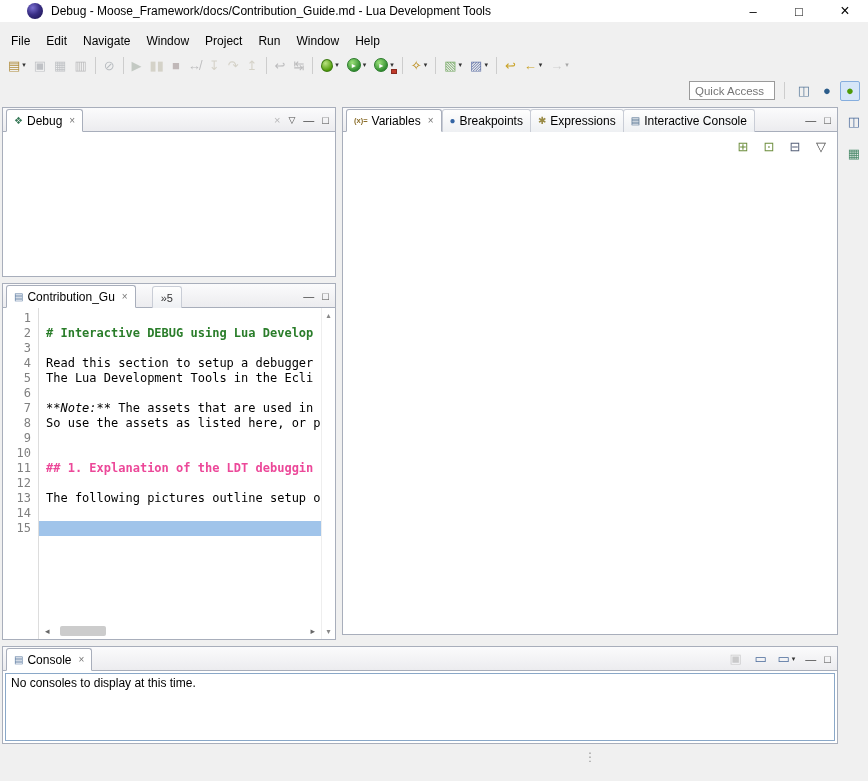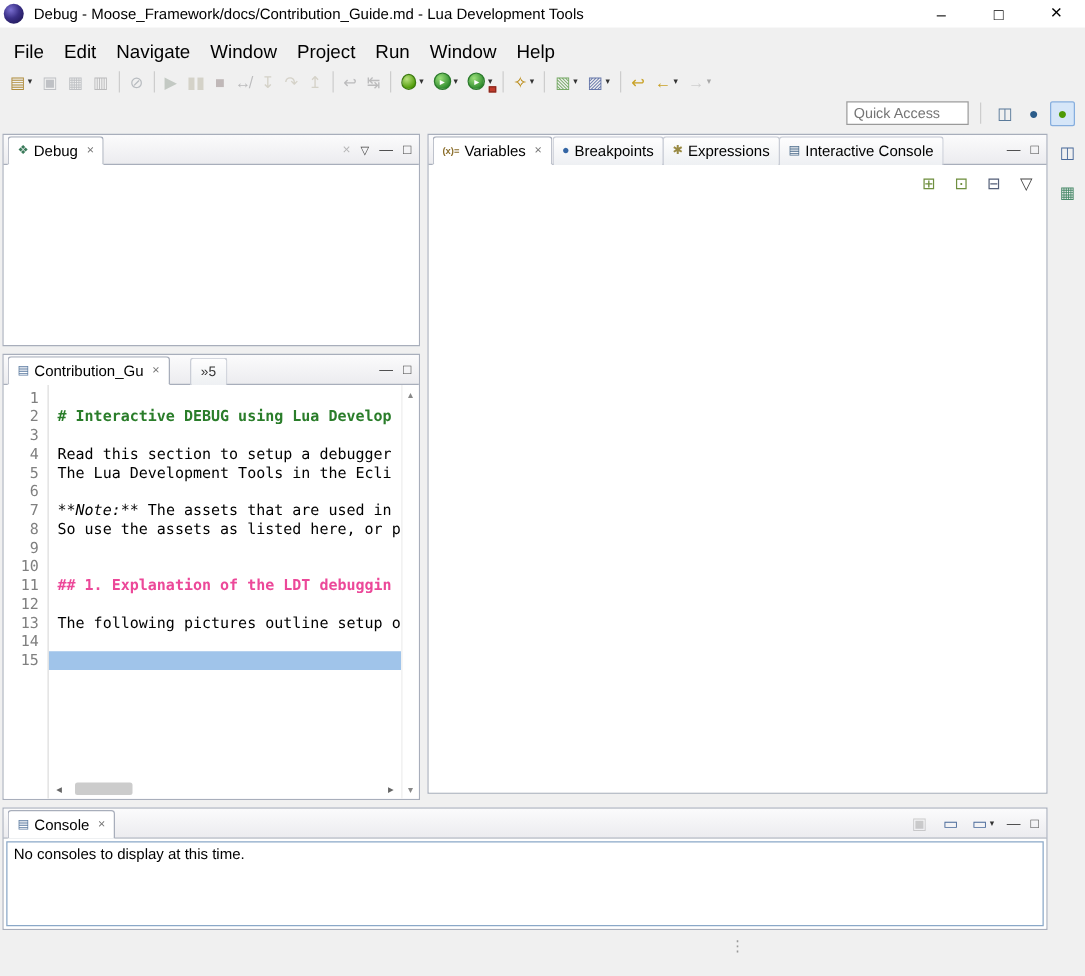--- a/index.html
+++ b/index.html
@@ -5,49 +5,49 @@
   * { box-sizing: border-box; margin: 0; padding: 0; }
   html,body { width:868px; height:781px; }
   body {
     font-family: "Liberation Sans", sans-serif;
     font-size: 12px; color:#000;
     background:#f0f0f0; position:relative; overflow:hidden;
     user-select:none;
   }
   
   .titlebar { position:absolute; top:0; left:0; right:0; height:22px; background:#fff;
-    display:flex; align-items:center; padding-left:3px; gap:8px; }
+    display:flex; align-items:center; padding-left:27px; gap:8px; }
   .app-icon { width:16px; height:16px; border-radius:50%;
     background: radial-gradient(circle at 35% 30%, #7a6fd0 0%, #3a2f86 45%, #171048 100%); }
   .window-title { font-size:12px; }
   .win-controls { margin-left:auto; display:flex; height:100%; }
   .win-btn { width:46px; height:100%; display:flex; align-items:center; justify-content:center; font-size:13px; }
   .win-btn.close { font-size:16px; }
   
   .menubar { position:absolute; top:30px; left:0; right:0; height:22px; background:#f0f0f0;
     display:flex; align-items:center; padding-left:3px; }
-  .menu-item { padding:3px 8px; font-size:15px; }
+  .menu-item { padding:3px 8px; font-size:12px; }
   
   .toolbar-row1 { position:absolute; top:52px; left:0; right:0; height:26px;
     display:flex; align-items:center; padding-left:4px; }
   .toolbar-row2 { position:absolute; top:78px; left:0; right:0; height:25px;
     display:flex; align-items:center; justify-content:flex-end; padding-right:8px; gap:5px; }
   .tb-btn { display:inline-flex; align-items:center; justify-content:center; height:22px;
     padding:0 3px; margin:0 1px; border-radius:2px; position:relative; }
   .tb-glyph { font-size:13px; line-height:1; }
   .caret { font-size:7px; color:#333; margin-left:2px; }
   .disabled { opacity:.38; filter:grayscale(.8); }
   .tb-sep { width:1px; height:17px; background:#cdcdcd; margin:0 4px; display:inline-block; flex:0 0 1px; }
   .run-circle { width:14px; height:14px; border-radius:50%; border:1px solid #2a7a2a;
     background: radial-gradient(circle at 35% 30%, #9be07a, #2e8b2e 75%);
     color:#fff; font-size:8px; display:flex; align-items:center; justify-content:center; }
   .ext-badge { position:absolute; right:0; bottom:2px; width:6px; height:5px; background:#c03a2b; border:1px solid #8a2a1f; }
   .debug-bug { width:12px; height:13px; border-radius:50%/55% 55% 45% 45%;
     background: radial-gradient(circle at 35% 30%, #b9e27f, #4e9a06 75%); border:1px solid #3c7a10; }
-  .quick-access-box input { width:98px; height:19px; border:1px solid #9a9a9a; background:#fff;
+  .quick-access-box input { width:86px; height:19px; border:1px solid #9a9a9a; background:#fff;
     font: 11.5px "Liberation Sans", sans-serif; color:#888; padding:1px 5px; }
   .mini-btn { display:inline-flex; align-items:center; justify-content:center; height:20px; min-width:20px;
     padding:0 2px; font-size:12px; border-radius:2px; position:relative; }
   .mini-btn.active { background:#d6e6f8; border:1px solid #86aede; }
   
   .panel { position:absolute; border:1px solid #a8aebb; background:#f4f5f7; display:flex; flex-direction:column; }
   .p-debug   { left:2px;   top:107px; width:334px; height:170px; }
   .p-editor  { left:2px;   top:283px; width:334px; height:357px; }
   .p-vars    { left:342px; top:107px; width:496px; height:528px; }
   .p-console { left:2px;   top:646px; width:836px; height:98px; }

